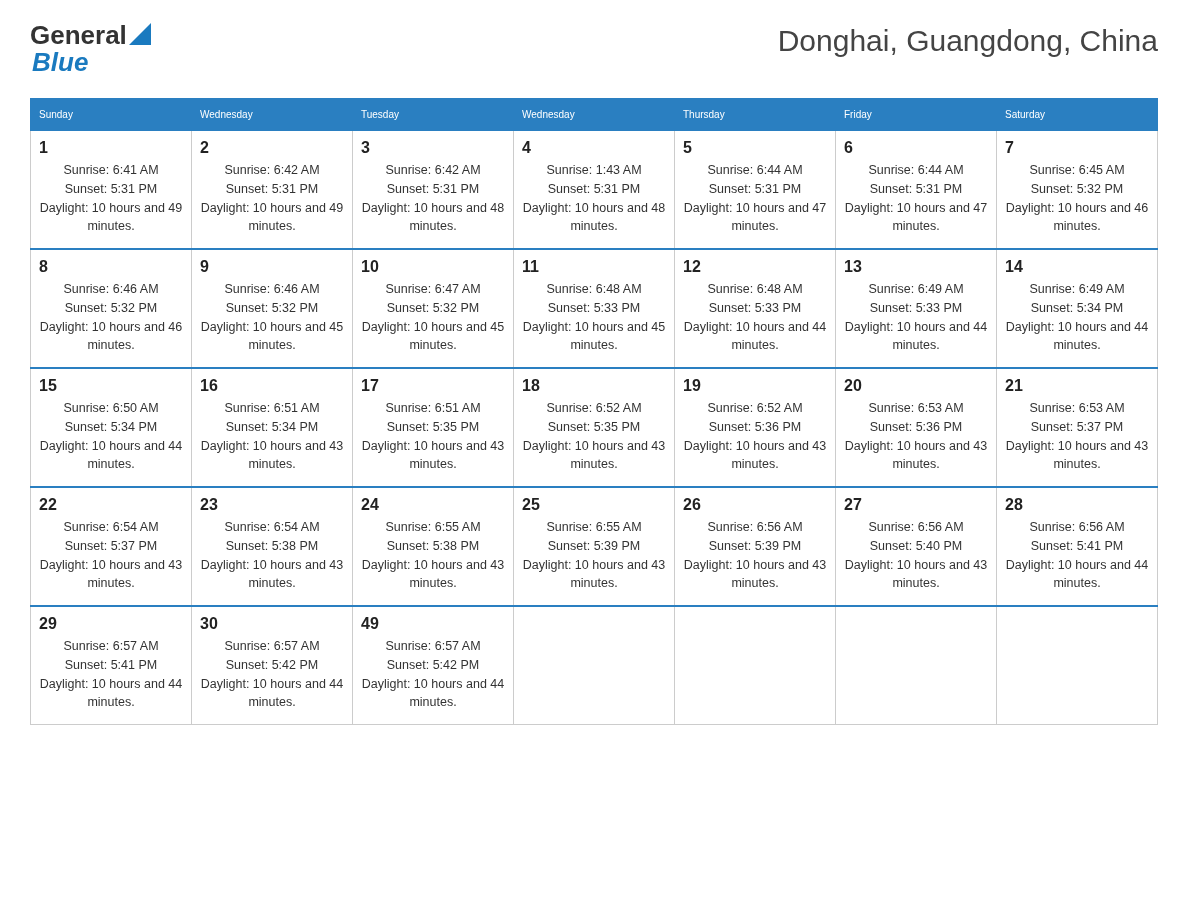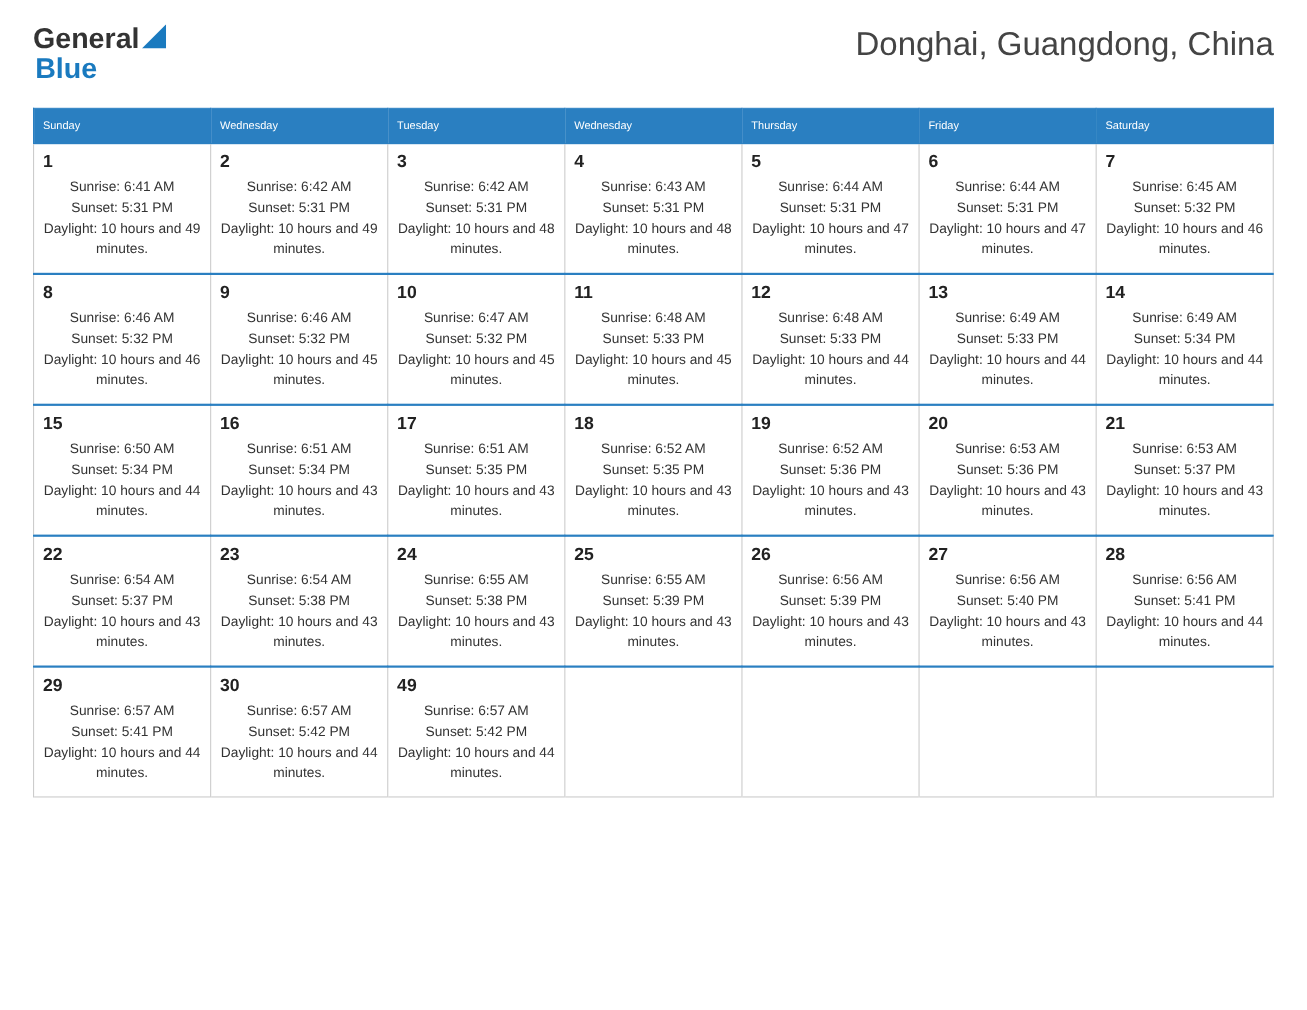--- a/index.html
+++ b/index.html
@@ -97,20 +97,21 @@
     }
     .logo-line1 {
       display: flex;
       align-items: center;
     }
     .logo-line2 {
       display: flex;
       align-items: center;
       margin-top: -4px;
       padding-left: 2px;
+      font-style: italic;
     }
   </style>
 </head>
 <body>
 
 <div class="page">
   <div class="header">
     <div class="logo-wrapper">
       <div class="logo-line1">
         <span class="logo-text-general">General</span>
@@ -163,21 +164,21 @@
         <span class="day-number">3</span>
         <div class="day-info">
           <span>Sunrise: 6:42 AM</span><br>
           <span>Sunset: 5:31 PM</span><br>
           <span>Daylight: 10 hours and 48 minutes.</span>
         </div>
       </td>
           <td>
         <span class="day-number">4</span>
         <div class="day-info">
-          <span>Sunrise: 6:43 AM</span><br>
+          <span>Sunrise: 1:43 AM</span><br>
           <span>Sunset: 5:31 PM</span><br>
           <span>Daylight: 10 hours and 48 minutes.</span>
         </div>
       </td>
           <td>
         <span class="day-number">5</span>
         <div class="day-info">
           <span>Sunrise: 6:44 AM</span><br>
           <span>Sunset: 5:31 PM</span><br>
           <span>Daylight: 10 hours and 47 minutes.</span>

